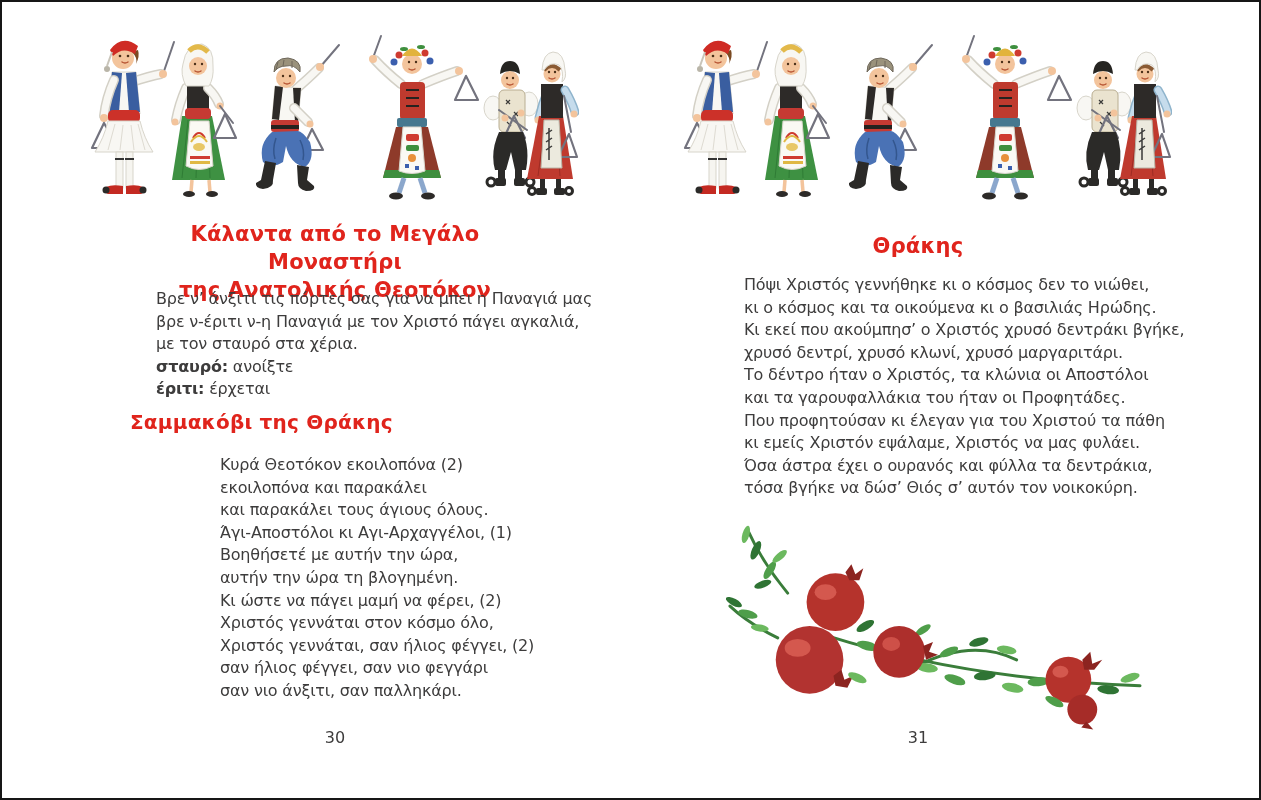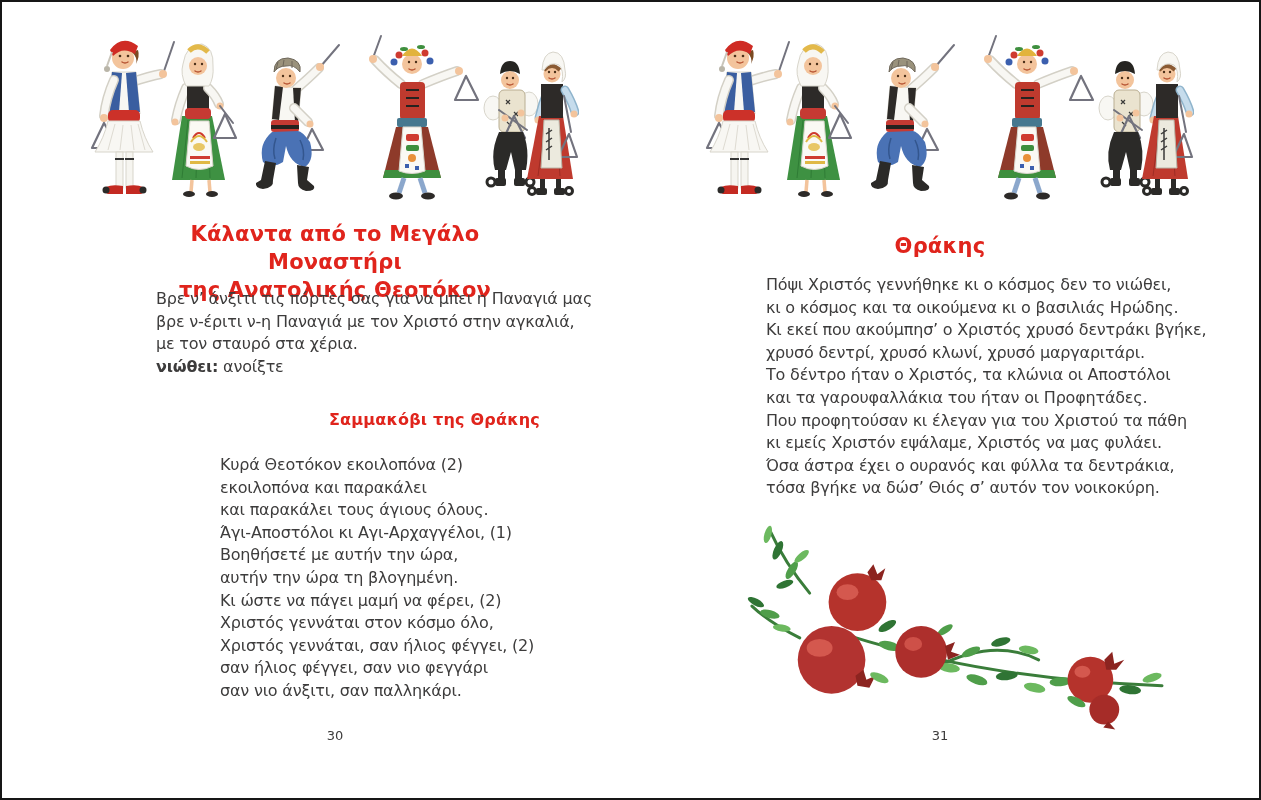--- a/index.html
+++ b/index.html
@@ -8,29 +8,29 @@
     box-sizing:border-box; border:2px solid #161616;
     background:#ffffff; overflow:hidden;
     font-family:"DejaVu Sans", sans-serif; color:#3d3c3c;
   }
   .abs { position:absolute; }
   .title {
     color:#e0241c; font-weight:bold; font-size:21px; line-height:28px;
     text-align:center; letter-spacing:0.2px;
   }
   .subtitle {
-    color:#e0241c; font-weight:bold; font-size:16px; text-align:right;
+    color:#e0241c; font-weight:bold; font-size:20px; text-align:left;
     letter-spacing:0.2px;
   }
   .bodytext p, .poem p {
     margin:0; font-size:16px; line-height:22.6px; letter-spacing:-0.2px;
     white-space:nowrap;
   }
   .bodytext b { font-weight:bold; }
-  .pagenum { font-size:13px; text-align:center; color:#3d3c3c; }
+  .pagenum { font-size:16px; text-align:center; color:#3d3c3c; }
 
   
   .lo  { stroke:#d3d0c6; stroke-width:10; stroke-linecap:round; fill:none; }
   .lw  { stroke:#f8f7f3; stroke-width:7;  stroke-linecap:round; fill:none; }
   .lob { stroke:#8fb4cc; stroke-width:9;  stroke-linecap:round; fill:none; }
   .lwb { stroke:#c6dcec; stroke-width:6;  stroke-linecap:round; fill:none; }
   .hand { fill:#f3c49c; }
   .tri { fill:none; stroke:#73737e; stroke-width:2.2; stroke-linejoin:round; }
   .stick { stroke:#73737e; stroke-width:2; stroke-linecap:round; }
   .eye { fill:#4a2f18; }
@@ -279,23 +279,24 @@
       <use href="#carolers-art"></use>
     </svg>
 
     <div class="abs title" style="left:128px;top:218px;width:410px">
       <span style="display:block">Κάλαντα από το Μεγάλο Μοναστήρι</span>
       <span style="display:block">της Ανατολικής Θεοτόκον</span>
     </div>
 
     <div class="abs bodytext" style="left:154px;top:286px">
       <p>Βρε ν’ άνξιτι τις πόρτες σας για να μπει η Παναγιά μας</p>
-      <p>βρε ν-έριτι ν-η Παναγιά με τον Χριστό στην αγκαλιά,</p>
+      <p>βρε ν-έριτι ν-η Παναγιά με τον Χριστό πάγει αγκαλιά,</p>
       <p>με τον σταυρό στα χέρια.</p>
-      <p><b>νιώθει:</b> <span>ανοίξτε</span></p>
+      <p><b>σταυρό:</b> <span>ανοίξτε</span></p>
+      <p><b>έριτι:</b> <span>έρχεται</span></p>
     </div>
 
     <div class="abs subtitle" style="left:128px;top:408px;width:410px">Σαμμακόβι της Θράκης</div>
 
     <div class="abs poem" style="left:218px;top:452px">
       <p>Κυρά Θεοτόκον εκοιλοπόνα (2)</p>
       <p>εκοιλοπόνα και παρακάλει</p>
       <p>και παρακάλει τους άγιους όλους.</p>
       <p>Άγι-Αποστόλοι κι Αγι-Αρχαγγέλοι, (1)</p>
       <p>Βοηθήσετέ με αυτήν την ώρα,</p>
@@ -303,21 +304,21 @@
       <p>Κι ώστε να πάγει μαμή να φέρει, (2)</p>
       <p>Χριστός γεννάται στον κόσμο όλο,</p>
       <p>Χριστός γεννάται, σαν ήλιος φέγγει, (2)</p>
       <p>σαν ήλιος φέγγει, σαν νιο φεγγάρι</p>
       <p>σαν νιο άνξιτι, σαν παλληκάρι.</p>
     </div>
 
     <div class="abs pagenum" style="left:128px;top:726px;width:410px">30</div>
   </div>
 
-  <div class="abs" style="left:630px;top:0;width:629px;height:576px">
+  <div class="abs" style="left:608px;top:0;width:629px;height:576px">
 
     <svg class="abs" style="left:45px;top:26px" width="517" height="172" viewBox="0 0 517 172">
       <use href="#carolers-art"></use>
     </svg>
 
     <div class="abs title" style="left:118px;top:230px;width:380px">Θράκης</div>
 
     <div class="abs poem" style="left:134px;top:272px">
       <p>Πόψι Χριστός γεννήθηκε κι ο κόσμος δεν το νιώθει,</p>
       <p>κι ο κόσμος και τα οικούμενα κι ο βασιλιάς Ηρώδης.</p>

